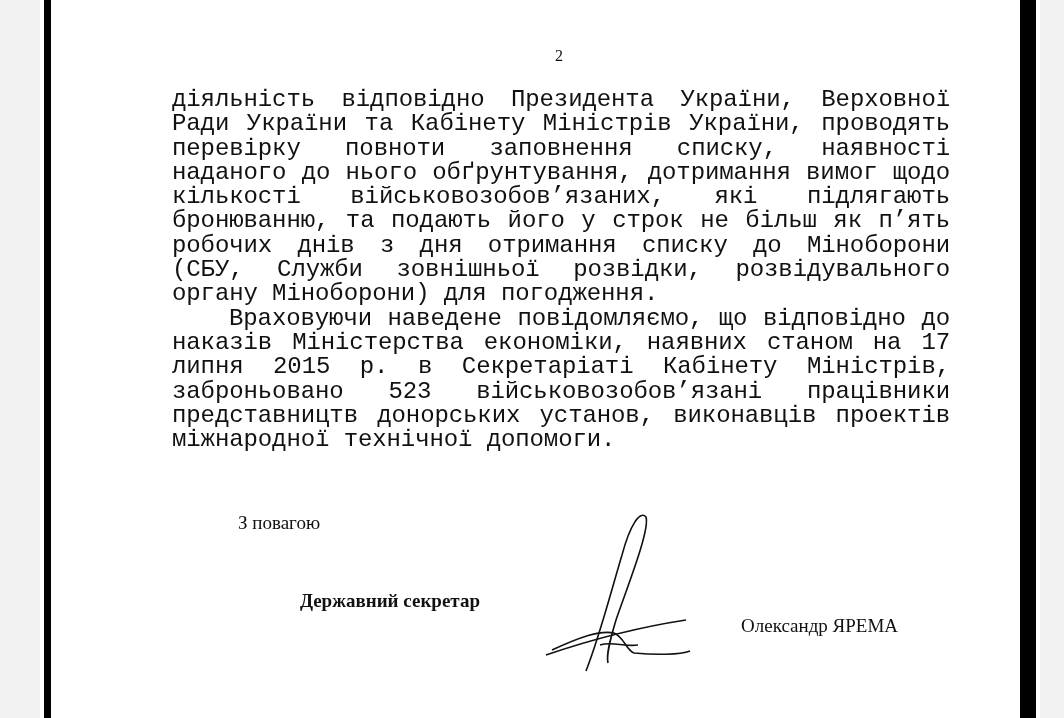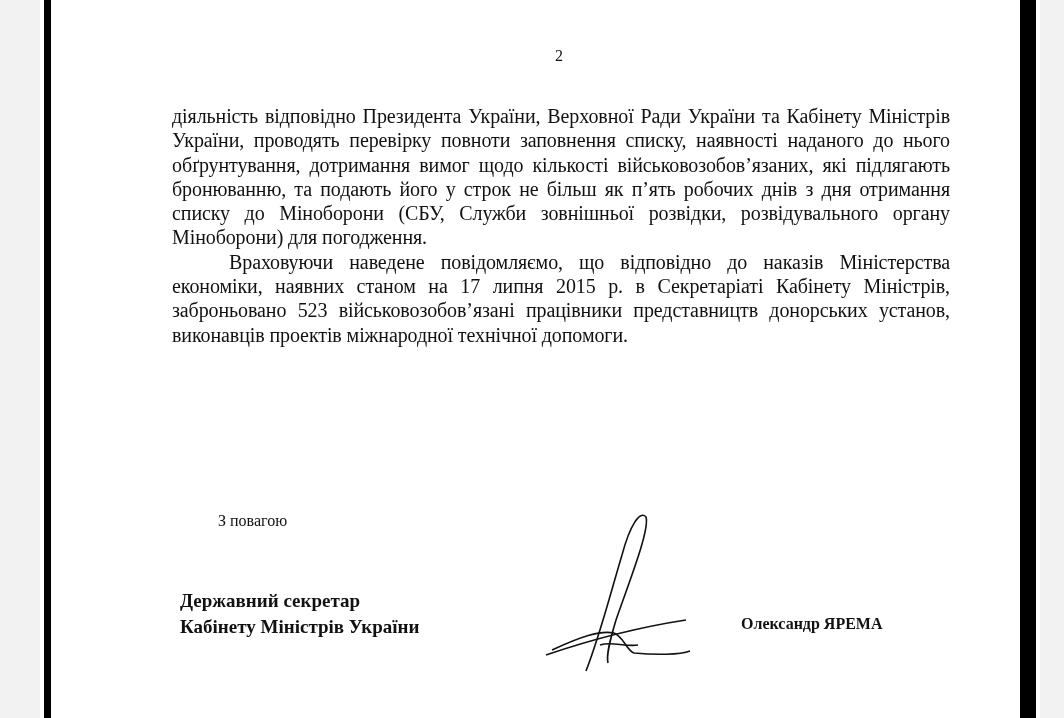--- a/index.html
+++ b/index.html
@@ -10,33 +10,34 @@
     color: #111;
   }
   .gap-left { position: absolute; left: 40px; top: 0; width: 4px; height: 718px; background: #fff; }
   .bar-left { position: absolute; left: 44px; top: 0; width: 7px; height: 718px; background: #000; }
   .page { position: absolute; left: 51px; top: 0; width: 969px; height: 718px; background: #fff; }
   .bar-right { position: absolute; left: 1020px; top: 0; width: 16px; height: 718px; background: #000; }
   .gap-right { position: absolute; left: 1036px; top: 0; width: 4px; height: 718px; background: #fff; }
 
   .page-num { position: absolute; left: 555px; top: 47px; font-size: 16px; }
   .body-text {
-    position: absolute; left: 172px; top: 104px; width: 778px;
-    font-size: 20px; line-height: 24.3px; text-align: justify;
+    position: absolute; left: 172px; top: 88px; width: 778px;
+    font-size: 24px; line-height: 24.3px; text-align: justify;
     letter-spacing: -0.1px;
+    font-family: Liberation Mono, monospace;
   }
   .body-text p { margin: 0; }
   .body-text p.indent { text-indent: 57px; }
   .body-text p.first { text-indent: 0; }
-  .closing { position: absolute; left: 218px; top: 512px; font-size: 16px; }
+  .closing { position: absolute; left: 238px; top: 512px; font-size: 19px; }
   .position {
     position: absolute; left: 180px; top: 588px; width: 300px;
-    text-align: left; font-weight: bold; font-size: 19px; line-height: 26px;
+    text-align: right; font-weight: bold; font-size: 19px; line-height: 26px;
   }
-  .signer { position: absolute; left: 741px; top: 615px; font-weight: bold; font-size: 16px; }
+  .signer { position: absolute; left: 741px; top: 615px; font-weight: normal; font-size: 19px; }
   .signature { position: absolute; left: 530px; top: 505px; width: 200px; height: 180px; }
 </style>
 </head>
 <body>
 
 <div class="gap-left"></div>
 <div class="bar-left"></div>
 <div class="page"></div>
 <div class="bar-right"></div>
 <div class="gap-right"></div>
@@ -45,21 +46,20 @@
 
 <div class="body-text">
   <p class="first">діяльність відповідно Президента України, Верховної Ради України та Кабінету Міністрів України, проводять перевірку повноти заповнення списку, наявності наданого до нього обґрунтування, дотримання вимог щодо кількості військовозобов’язаних, які підлягають бронюванню, та подають його у строк не більш як п’ять робочих днів з дня отримання списку до Міноборони (СБУ, Служби зовнішньої розвідки, розвідувального органу Міноборони) для погодження.</p>
   <p class="indent">Враховуючи наведене повідомляємо, що відповідно до наказів Міністерства економіки, наявних станом на 17 липня 2015 р. в Секретаріаті Кабінету Міністрів, заброньовано 523 військовозобов’язані працівники представництв донорських установ, виконавців проектів міжнародної технічної допомоги.</p>
 </div>
 
 <div class="closing">З повагою</div>
 
 <div class="position">
   <div>Державний секретар</div>
-  <div>Кабінету Міністрів України</div>
 </div>
 
 <svg class="signature" viewBox="0 0 200 180" fill="none" stroke="#111" stroke-width="1.6">
   <path d="M 56 166 C 70 130, 80 90, 92 50 C 100 20, 110 5, 116 12 C 120 25, 98 80, 86 115 C 80 135, 76 150, 78 158"></path>
   <path d="M 16 150 C 60 135, 110 122, 156 115"></path>
   <path d="M 22 145 C 50 132, 70 125, 84 128 C 94 132, 96 145, 104 148 C 125 150, 150 150, 160 146"></path>
   <path d="M 70 140 C 82 136, 94 142, 108 140"></path>
 </svg>
 
 <div class="signer">Олександр ЯРЕМА</div>

